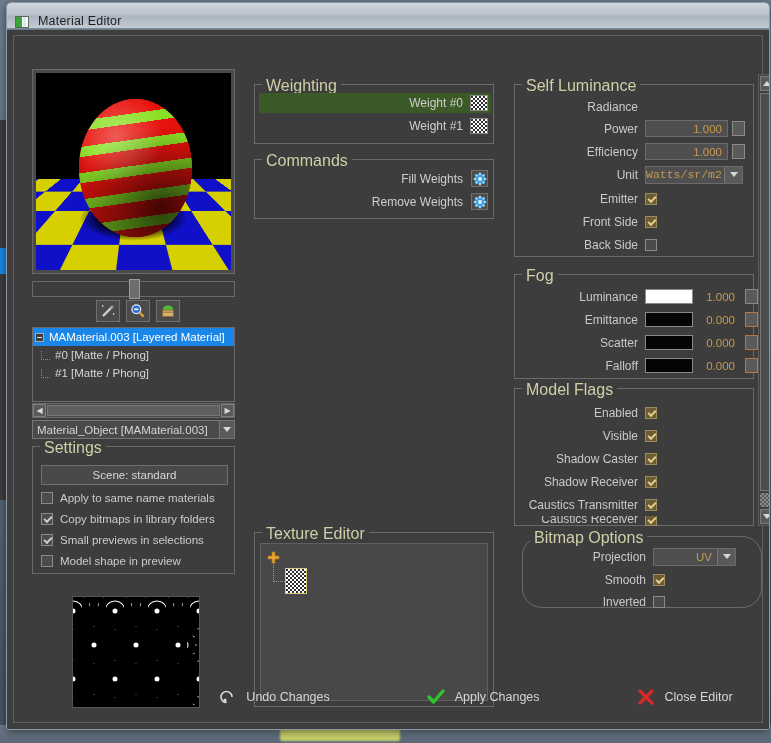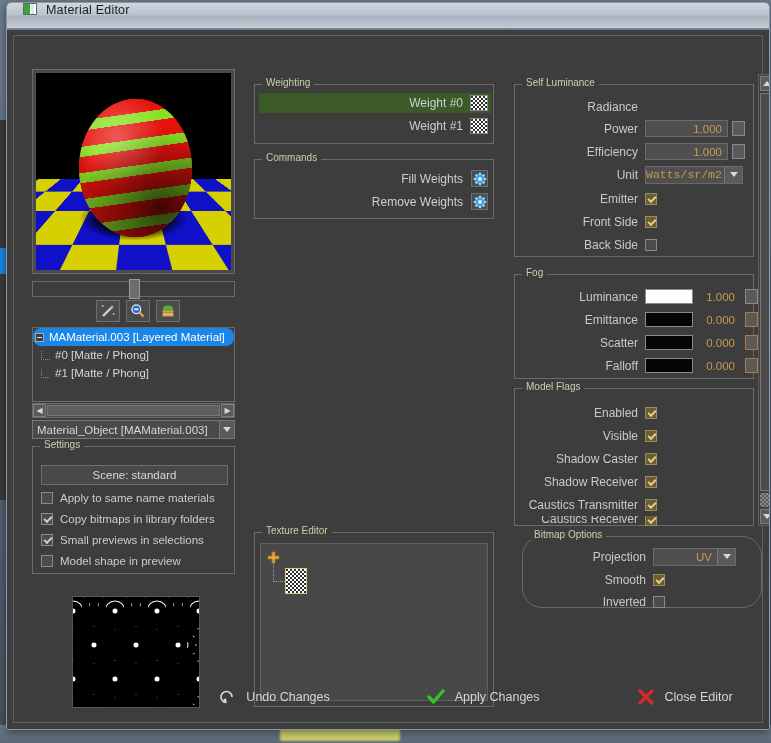--- a/index.html
+++ b/index.html
@@ -40,22 +40,22 @@
     width: 764px; height: 728px;
     background: #3d3d3d;
     border: 1px solid #8d99a6;
     border-radius: 5px 5px 2px 2px;
     box-shadow: 0 2px 10px rgba(0,0,0,.5);
     overflow: hidden;
   }
   .titlebar {
     height: 26px;
     background: linear-gradient(180deg,#cfd6de 0%, #b9c2cd 48%, #aab4c0 52%, #c3cbd4 100%);
-    display: flex; align-items: flex-start;
-    padding-left: 16px;
+    display: flex; align-items: flex-end;
+    padding-left: 8px;
     border-bottom: 1px solid #7b8794;
   }
   .app-icon {
     width: 14px; height: 12px; margin-right: 9px;
     background: #ffffff;
     border: 1px solid #5a6a5a;
     position: relative; flex: none;
   }
   .app-icon:before {
     content:""; position:absolute; left:0; top:0; width:6px; height:10px;
@@ -81,21 +81,21 @@
 
   
   .group {
     position: absolute;
     border: 1px solid #6a6a66;
   }
   .group > .legend {
     position: absolute; top: -8px; left: 7px;
     background: #3d3d3d;
     padding: 0 4px;
-    font-size: 10px;
+    font-size: 16px;
     color: #cfcfa8;
     white-space: nowrap;
   }
 
   
   .preview {
     position: absolute; left: 18px; top: 33px; width: 203px; height: 205px;
     background: #4a4a4a; border: 1px solid #6a6a6a;
     padding: 3px;
   }
@@ -163,21 +163,21 @@
     display:flex; align-items:center; justify-content:center;
   }
 
   
   .tree {
     position:absolute; left:18px; top:291px; width:203px; height:75px;
     background:#3d3d3d; border:1px solid #6a6a6a;
     font-size:11.5px; color:#d6d6d6; padding:0;
   }
   .tree-row{ height:18px; display:flex; align-items:center; padding-left:2px; }
-  .tree-row.selected{ background:#1a86e8; color:#ffffff;border-radius:8px; }
+  .tree-row.selected{ background:#1a86e8; color:#ffffff; }
   .tree-toggle{
     width:9px; height:9px; border:1px solid #a9a9a9; background:#3d3d3d;
     margin-right:5px; position:relative; flex:none;
   }
   .tree-toggle:before{
     content:""; position:absolute; left:1px; top:3px; width:5px; height:1px; background:#ddd;
   }
   .tree-indent{ width:20px; flex:none; display:flex; justify-content:center; }
   .tree-elbow{ width:9px; height:9px; border-left:1px dotted #8a8a8a; border-bottom:1px dotted #8a8a8a; }
 

